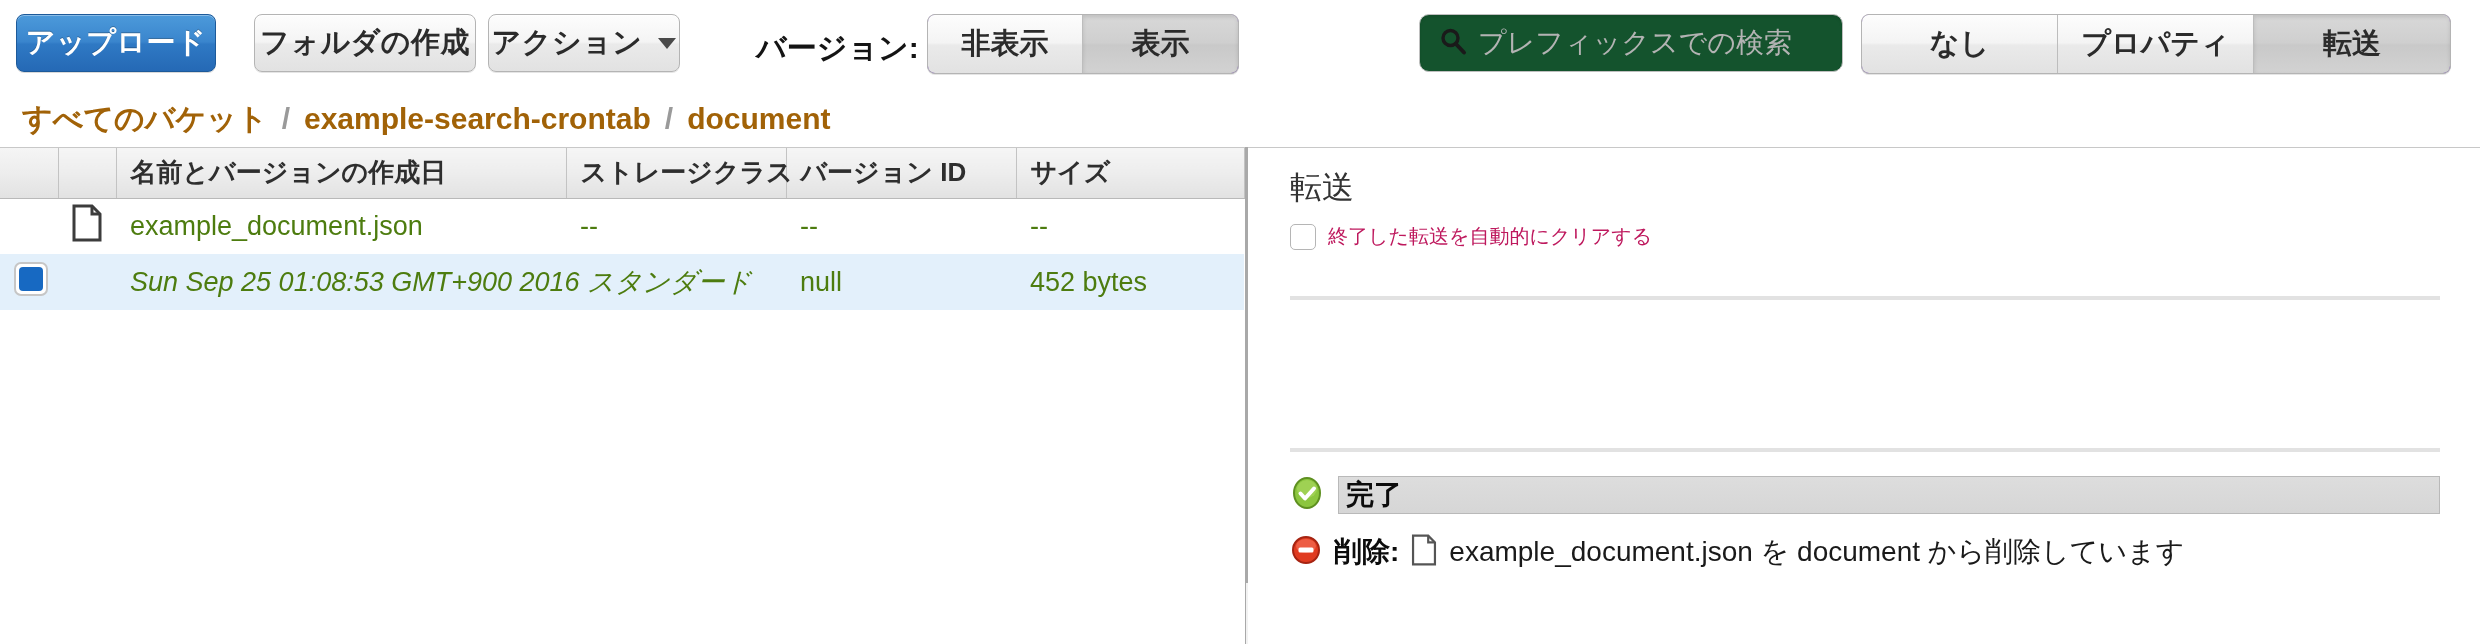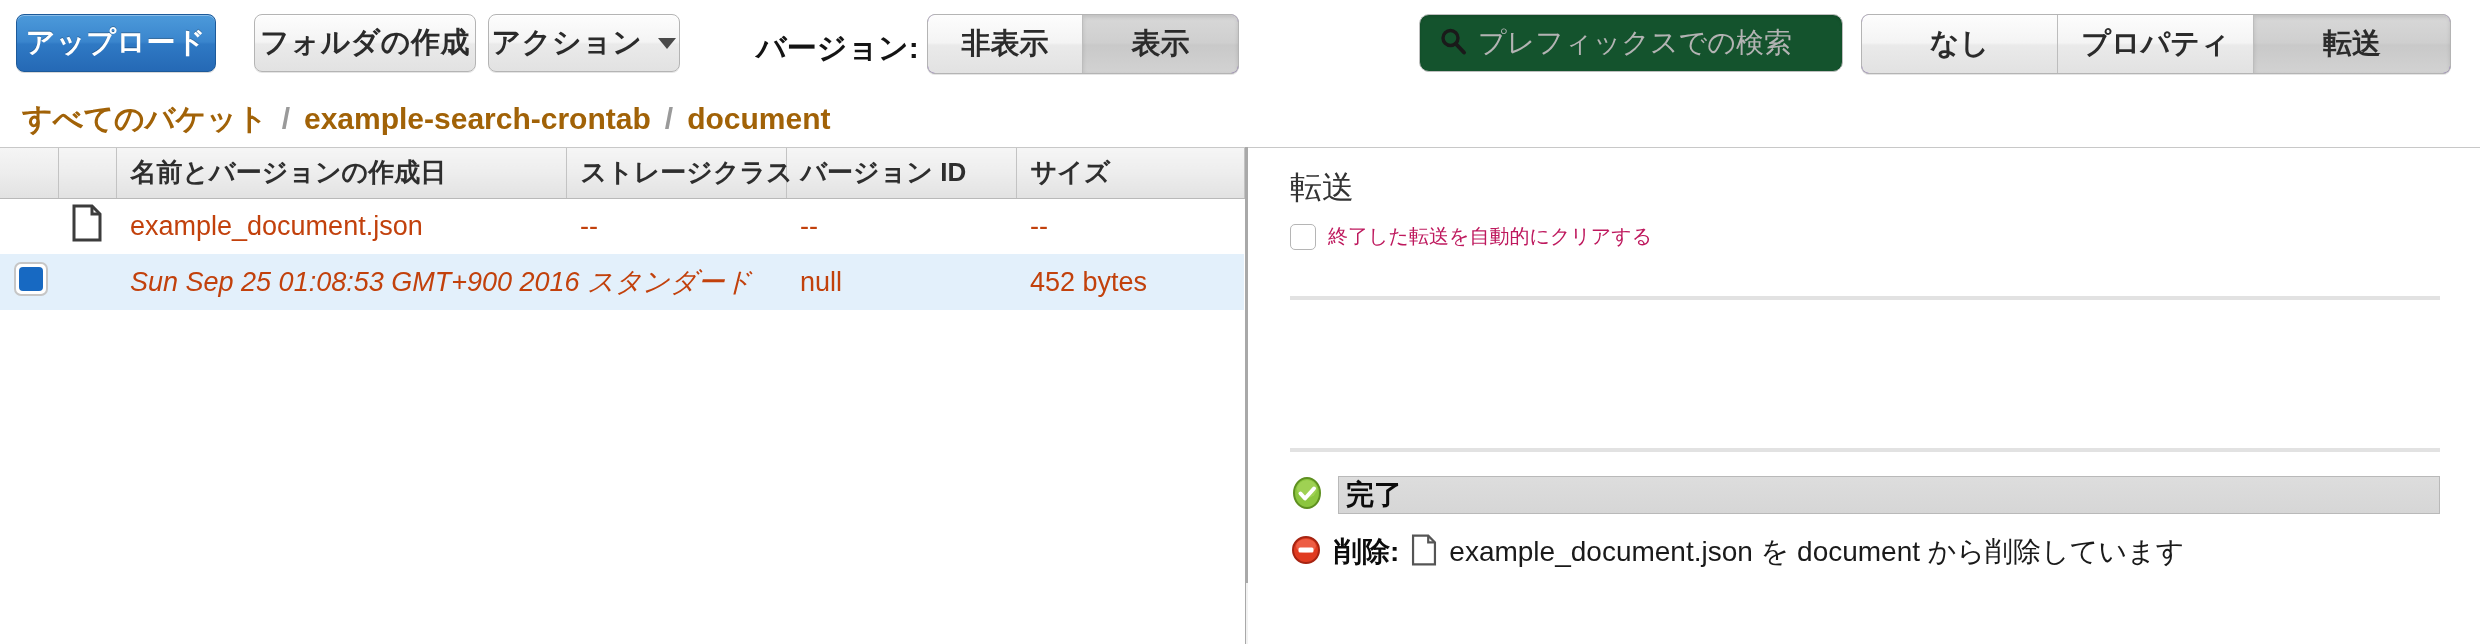--- a/index.html
+++ b/index.html
@@ -175,21 +175,21 @@
     text-align: left;
     padding: 0 14px;
     box-sizing: border-box;
     white-space: nowrap;
     cursor: default;
   }
   table.grid th.blank { padding: 0; }
   table.grid td {
     height: 56px;
     font-size: 27px;
-    color: #c2410c;
+    color: #4d7c0f;
     padding: 0 14px;
     box-sizing: border-box;
     white-space: nowrap;
     vertical-align: middle;
     cursor: default;
     margin-top: 44px;
   }
   tr.row-selected td { background: #e3f0fb; }
   tr.row-selected td.name-cell { font-style: italic; }
   td.pad0 { padding: 0; text-align: center; }

